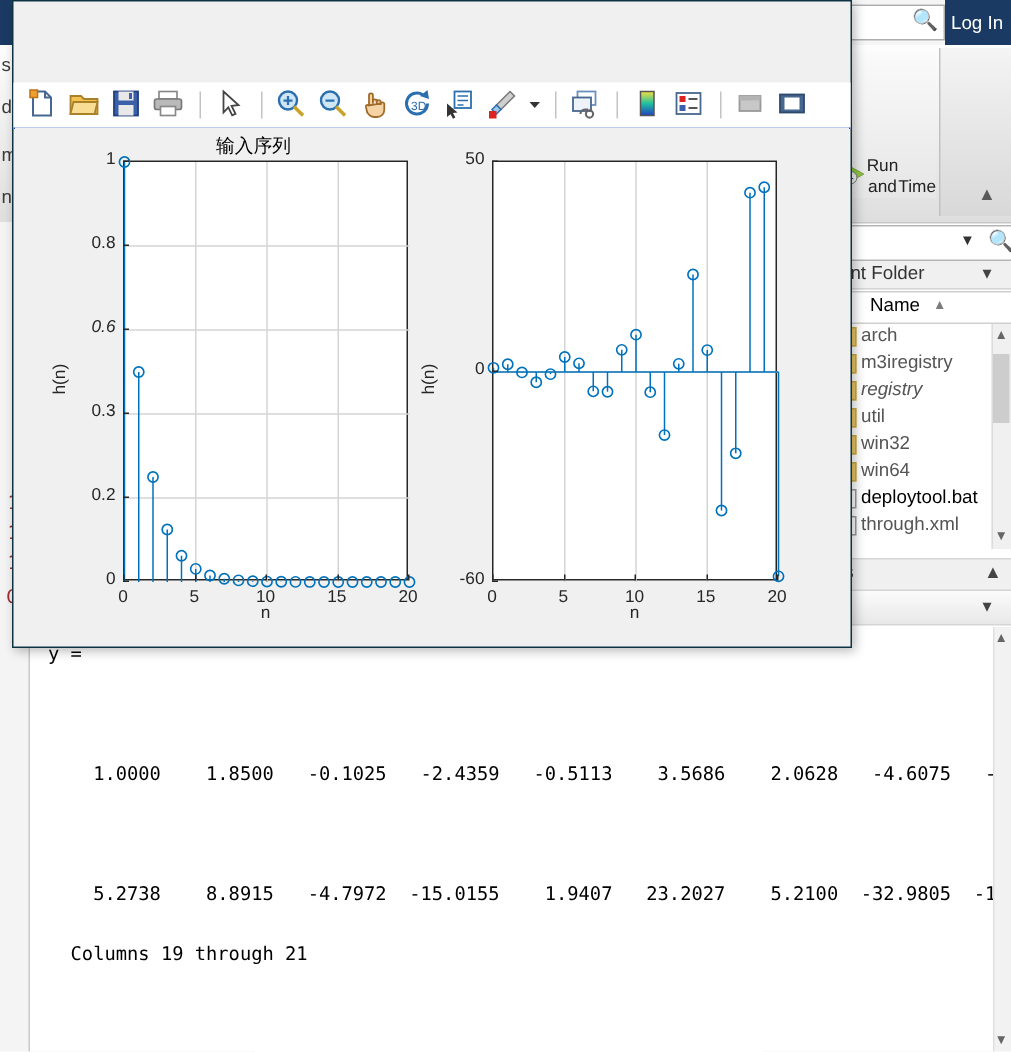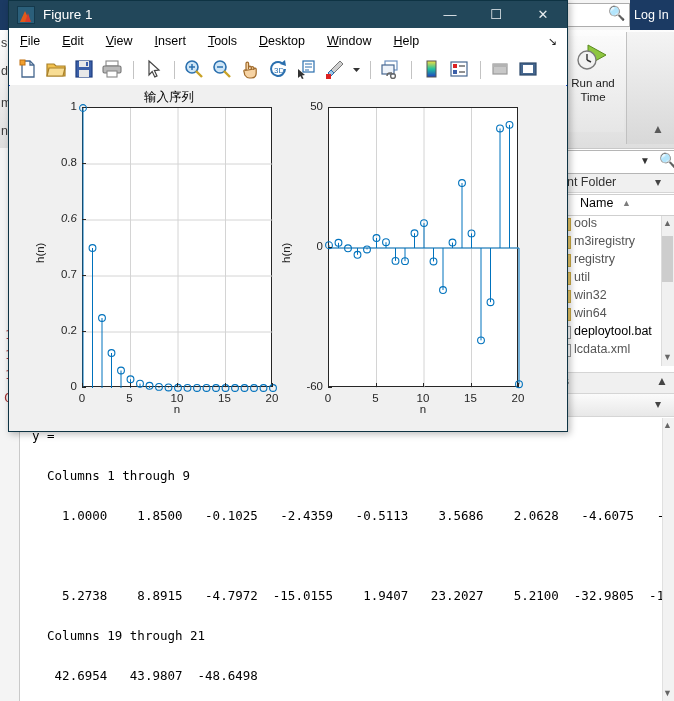--- a/index.html
+++ b/index.html
@@ -13,21 +13,21 @@
   
   #desktop{position:absolute;inset:0;background:#ffffff;}
   .bg-tabrow{position:absolute;left:0;top:0;width:674px;height:30px;background:#f5f5f5;border-bottom:1px solid #dcdcdc;}
   .bg-searchbox{position:absolute;left:560px;top:3px;width:68px;height:22px;background:#fff;border:1px solid #adadad;}
   .bg-search-icon{position:absolute;left:608px;top:5px;width:18px;height:18px;color:#1a5fb4;font-size:14px;}
   .bg-login{position:absolute;left:630px;top:0px;width:44px;height:30px;background:#1b3a63;color:#fff;
     font-size:12.5px;display:flex;align-items:center;padding-left:4px;box-sizing:border-box;}
   .bg-ribbon{position:absolute;left:0;top:30px;width:674px;height:118px;
     background:linear-gradient(180deg,#fdfdfd 0%,#ededed 55%,#dedede 100%);border-bottom:1px solid #c8c8c8;}
   .bg-runtime{position:absolute;left:562px;top:36px;width:62px;height:96px;
-    display:flex;flex-direction:column;align-items:center;justify-content:flex-start;padding-top:6px;box-sizing:border-box;
+    display:flex;flex-direction:row;align-items:flex-end;justify-content:flex-start;padding-top:6px;box-sizing:border-box;
     background:linear-gradient(180deg,#fafafa,#e6e6e6);}
   .bg-runtime .lbl{font-size:11.5px;color:#222;text-align:center;line-height:14px;margin-top:4px;}
   .bg-ribbon-sep{position:absolute;left:626px;top:32px;width:1px;height:112px;background:#c0c0c0;}
   .bg-ribbon-right{position:absolute;left:627px;top:32px;width:47px;height:112px;
     background:linear-gradient(180deg,#f4f4f4,#d8d8d8);}
   .bg-collapse-arrow{position:absolute;left:652px;top:122px;width:18px;height:14px;color:#5a5a5a;font-size:12px;}
   .bg-addrbar{position:absolute;left:556px;top:150px;width:118px;height:22px;background:#fff;border:1px solid #b5b5b5;}
   .bg-addr-caret{position:absolute;left:640px;top:155px;color:#333;font-size:10px;}
   .bg-addr-search{position:absolute;left:659px;top:152px;color:#1a5fb4;font-size:14px;}
 
@@ -166,78 +166,53 @@
   <div class="bg-frag" style="left:1px;top:64px;">d</div>
   <div class="bg-frag" style="left:1px;top:96px;">m</div>
   <div class="bg-frag" style="left:1px;top:124px;">nf</div>
   <div class="bg-frag-num" style="left:5px;top:327px;">1</div>
   <div class="bg-frag-num" style="left:5px;top:347px;">1</div>
   <div class="bg-frag-num" style="left:5px;top:367px;">1</div>
   <div class="bg-frag-num" style="left:4px;top:390px;">C</div>
 
   <div style="position:absolute;left:19px;top:148px;width:1px;height:553px;background:#c9c9c9;"></div>
 <div class="bg-fileicon" style="top: 218px;"></div>
-    <div class="bg-file" style="top: 216px;">ools</div>
+    <div class="bg-file" style="top: 216px;">arch</div>
     <div class="bg-fileicon" style="top: 236px;"></div>
     <div class="bg-file" style="top: 234px;">m3iregistry</div>
     <div class="bg-fileicon" style="top: 254px;"></div>
-    <div class="bg-file" style="top: 252px;">registry</div>
+    <div class="bg-file" style="top: 252px; font-style: italic;">registry</div>
     <div class="bg-fileicon" style="top: 272px;"></div>
     <div class="bg-file" style="top: 270px;">util</div>
     <div class="bg-fileicon" style="top: 290px;"></div>
     <div class="bg-file" style="top: 288px;">win32</div>
     <div class="bg-fileicon" style="top: 308px;"></div>
     <div class="bg-file" style="top: 306px;">win64</div>
     <div class="bg-fileicon doc" style="top: 326px;"></div>
     <div class="bg-file bold" style="top: 324px;">deploytool.bat</div>
     <div class="bg-fileicon doc" style="top: 344px;"></div>
-    <div class="bg-file" style="top: 342px;">lcdata.xml</div>
+    <div class="bg-file" style="top: 342px;">through.xml</div>
   </div>
 
 <div id="console">
     <div class="con-line" style="top: 10px; left: 12px;">y =</div>
     <div class="con-line" style="top: 30px; left: 12px;"></div>
-    <div class="con-line" style="top: 50px; left: 12px;">  Columns 1 through 9</div>
     <div class="con-line" style="top: 70px; left: 12px;"></div>
     <div class="con-line" style="top: 90px; left: 12px;">    1.0000    1.8500   -0.1025   -2.4359   -0.5113    3.5686    2.0628   -4.6075   -4.6952</div>
     <div class="con-line" style="top: 110px; left: 12px;"></div>
     <div class="con-line" style="top: 150px; left: 12px;"></div>
     <div class="con-line" style="top: 170px; left: 12px;">    5.2738    8.8915   -4.7972  -15.0155    1.9407   23.2027    5.2100  -32.9805  -19.3582</div>
     <div class="con-line" style="top: 190px; left: 12px;"></div>
     <div class="con-line" style="top: 210px; left: 12px;">  Columns 19 through 21</div>
     <div class="con-line" style="top: 230px; left: 12px;"></div>
-    <div class="con-line" style="top: 250px; left: 12px;">   42.6954   43.9807  -48.6498</div>
   </div>
 
 <div id="figure">
 
-  <div class="fig-title">
-    <div class="fig-ico">
-        <i></i>
-        <i class="b"></i>
-      </div>
-    <div class="fig-title-text">Figure 1</div>
-    <div class="fig-btns">
-      <div class="fig-btn">—</div>
-      <div class="fig-btn">☐</div>
-      <div class="fig-btn close">✕</div>
-    </div>
-  </div>
-
-  <div class="fig-menubar" id="fig-menubar">
-    <span class="fig-menu"><u>F</u>ile</span>
-      <span class="fig-menu"><u>E</u>dit</span>
-      <span class="fig-menu"><u>V</u>iew</span>
-      <span class="fig-menu"><u>I</u>nsert</span>
-      <span class="fig-menu"><u>T</u>ools</span>
-      <span class="fig-menu"><u>D</u>esktop</span>
-      <span class="fig-menu"><u>W</u>indow</span>
-      <span class="fig-menu"><u>H</u>elp</span>
-      <span class="fig-dockarrow">↘</span>
-  </div>
+
 
   <div class="fig-toolbar">
     <span class="tb">
       <svg width="22" height="22" viewBox="0 0 22 22">
           <path d="M5 3h8l4 4v12H5z" fill="#fff" stroke="#46678f" stroke-width="1.3"></path>
           <path d="M13 3v4h4" fill="none" stroke="#46678f" stroke-width="1.3"></path>
           <rect x="3" y="2" width="5" height="5" fill="#f0a030" stroke="#c07010" stroke-width="1"></rect>
         </svg>
     </span>
     <span class="tb">
@@ -426,21 +401,21 @@
         <div class="tick-x" style="left: 152px; top: 307px;">10</div>
         <div class="tickmark" style="left: 167px; top: 298px; width: 1px; height: 4px;"></div>
         <div class="tick-x" style="left: 199.5px; top: 307px;">15</div>
         <div class="tickmark" style="left: 214.5px; top: 298px; width: 1px; height: 4px;"></div>
         <div class="tick-x" style="left: 247px; top: 307px;">20</div>
         <div class="tickmark" style="left: 262px; top: 298px; width: 1px; height: 4px;"></div>
         <div class="tick-y" style="left: 33px; top: 295px;">0</div>
         <div class="tickmark" style="left: 72px; top: 302px; width: 4px; height: 1px;"></div>
         <div class="tick-y" style="left: 33px; top: 239px;">0.2</div>
         <div class="tickmark" style="left: 72px; top: 246px; width: 4px; height: 1px;"></div>
-        <div class="tick-y" style="left: 33px; top: 183px;">0.7</div>
+        <div class="tick-y" style="left: 33px; top: 183px;">0.3</div>
         <div class="tickmark" style="left: 72px; top: 190px; width: 4px; height: 1px;"></div>
         <div class="tick-y" style="left: 33px; top: 127px; font-style: italic;">0.6</div>
         <div class="tickmark" style="left: 72px; top: 134px; width: 4px; height: 1px;"></div>
         <div class="tick-y" style="left: 33px; top: 71px;">0.8</div>
         <div class="tickmark" style="left: 72px; top: 78px; width: 4px; height: 1px;"></div>
         <div class="tick-y" style="left: 33px; top: 15px;">1</div>
         <div class="tickmark" style="left: 72px; top: 22px; width: 4px; height: 1px;"></div>
       </div>
     <div class="ylabel" style="left:24px;top:178px;">h(n)</div>
     <div class="xlabel" style="left:147px;top:318px;">n</div>

